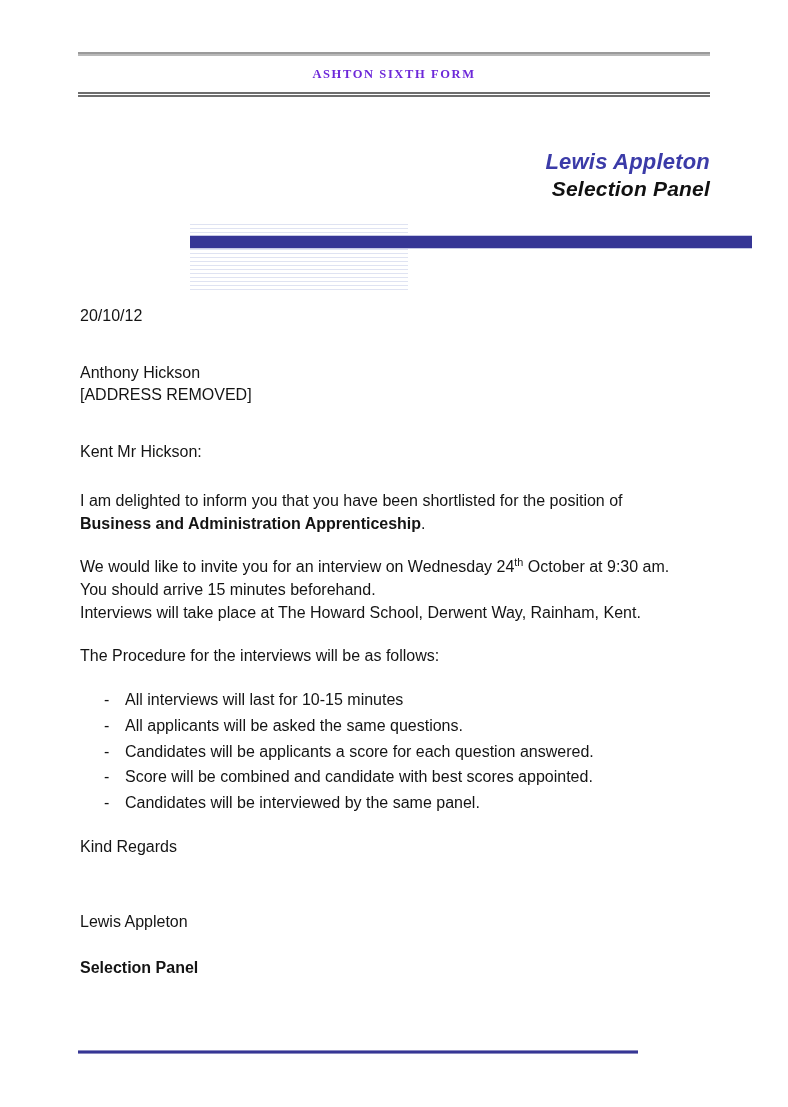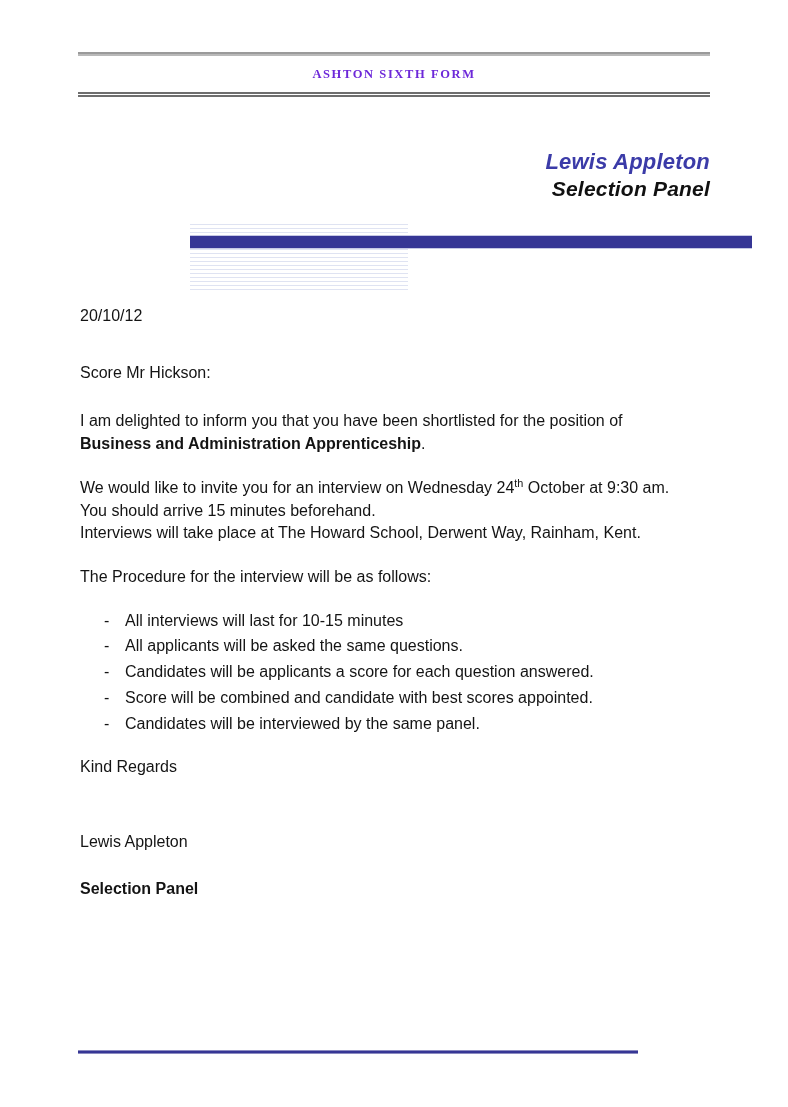--- a/index.html
+++ b/index.html
@@ -190,28 +190,32 @@
   <div class="banner">
     <div class="banner-hatch banner-hatch-top"></div>
     <div class="banner-hatch banner-hatch-bottom"></div>
     <div class="banner-bar"></div>
   </div>
 
   <div class="body-area">
 
     <div class="date-line">20/10/12</div>
 
-
-    <div class="salutation">Score Mr Hickson:</div>
+    <div class="addr-block">
+      <div class="addr-line">Anthony Hickson</div>
+      <div class="addr-line">[ADDRESS REMOVED]</div>
+    </div>
+
+    <div class="salutation">Kent Mr Hickson:</div>
 
     <p class="para"><span>I am delighted to inform you that you have been shortlisted for the position of </span><b>Business and Administration Apprenticeship</b><span>.</span></p>
 
     <p class="para"><span>We would like to invite you for an interview on Wednesday 24</span><sup>th</sup><span> October at 9:30 am. You should arrive 15 minutes beforehand.</span><br><span>Interviews will take place at The Howard School, Derwent Way, Rainham, Kent.</span></p>
 
-    <p class="para">The Procedure for the interview will be as follows:</p>
+    <p class="para">The Procedure for the interviews will be as follows:</p>
 
     <ul class="list">
       <li class="list-item">
         <span class="dash">-</span>
         <span>All interviews will last for 10-15 minutes</span>
       </li>
       <li class="list-item">
         <span class="dash">-</span>
         <span>All applicants will be asked the same questions.</span>
       </li>

